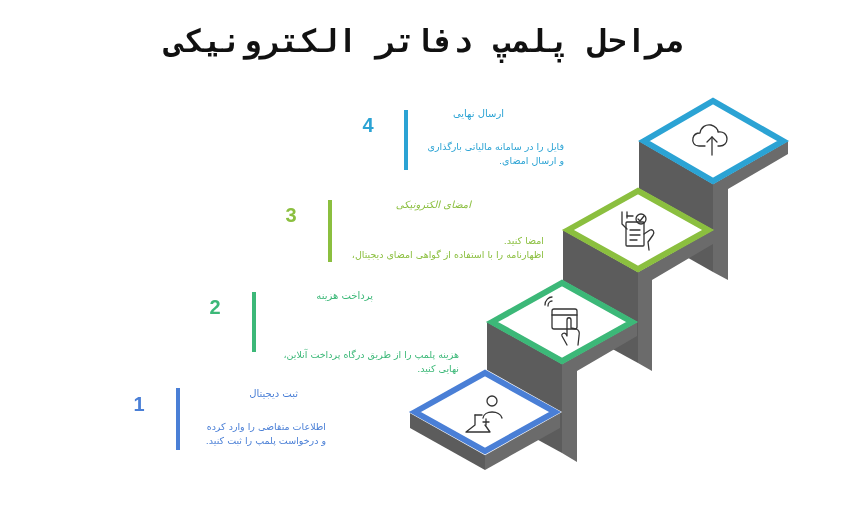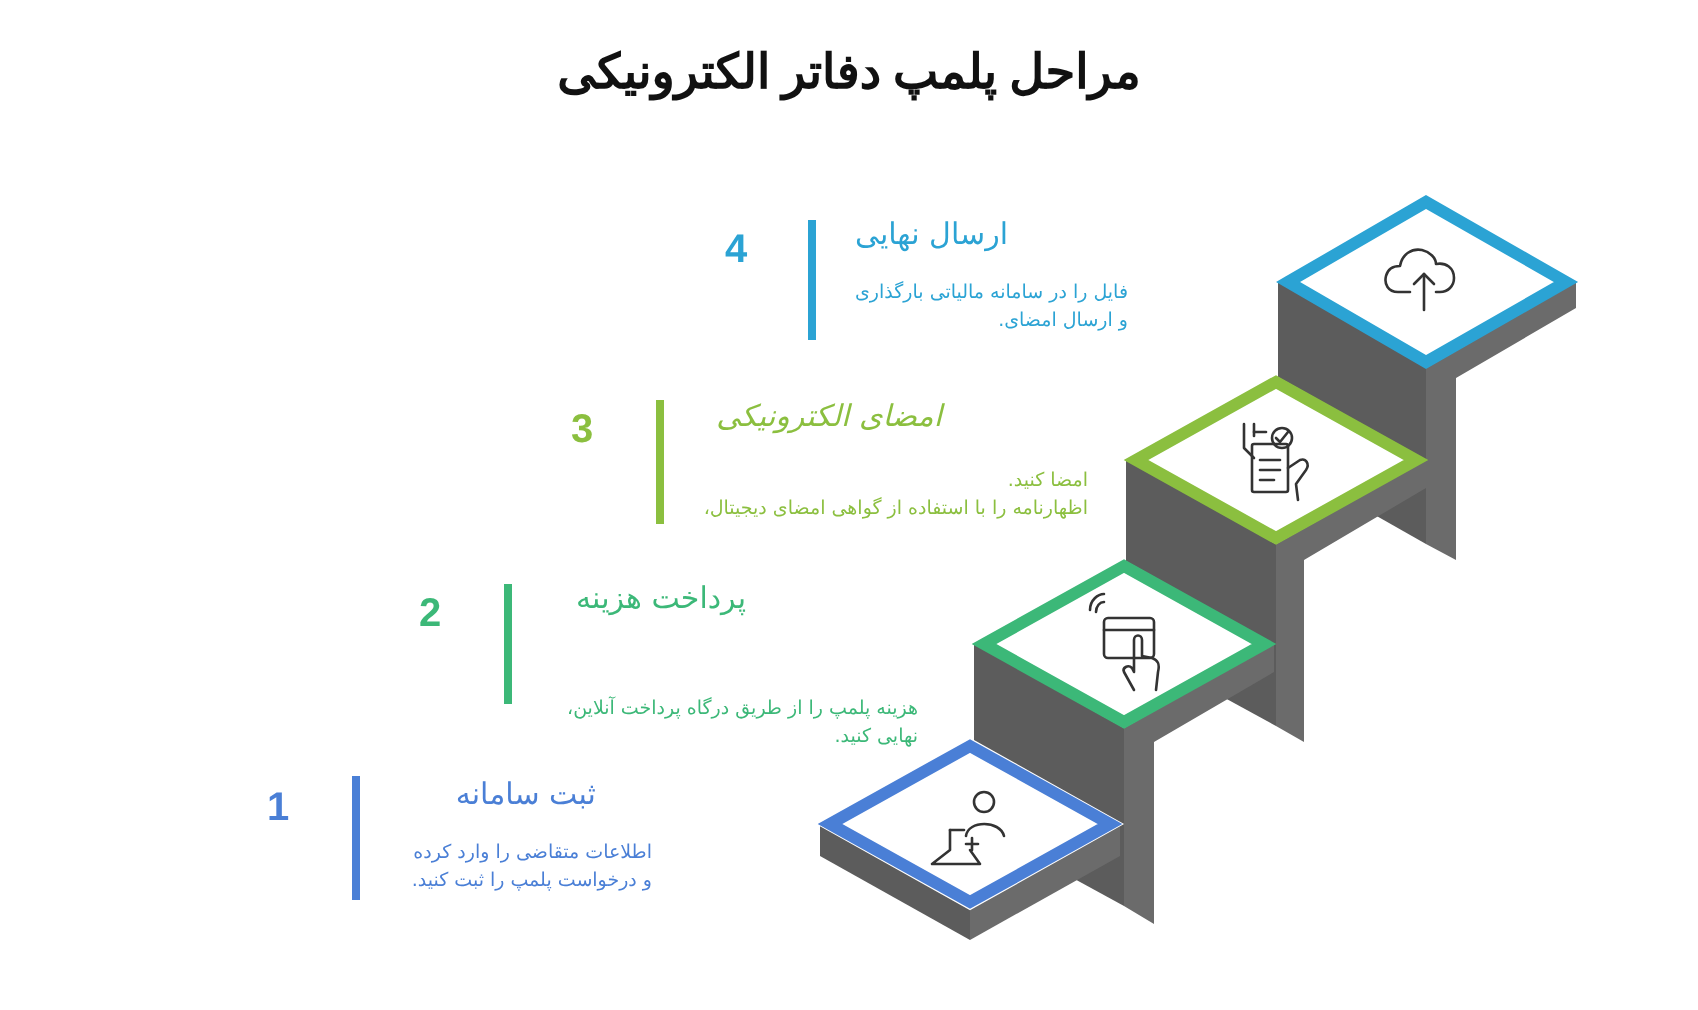--- a/index.html
+++ b/index.html
@@ -14,23 +14,23 @@
       overflow: hidden;
       font-family: "DejaVu Sans", "Liberation Sans", sans-serif;
     }
     .title {
       position: absolute;
       top: 22px;
       left: 0;
       width: 849px;
       text-align: center;
       direction: rtl;
-      font-family: Liberation Serif, serif;
+      font-family: Liberation Mono, monospace;
       font-weight: bold;
-      font-size: 24px;
+      font-size: 32px;
       color: #111111;
       letter-spacing: -0.5px;
     }
     .stairs {
       position: absolute;
       left: 0;
       top: 0;
       width: 849px;
       height: 505px;
     }
@@ -44,21 +44,21 @@
     }
     .step-bar {
       position: absolute;
       width: 4px;
     }
     .step-heading {
       position: absolute;
       direction: rtl;
       text-align: left;
       font-family: "DejaVu Sans", sans-serif;
-      font-size: 15px;
+      font-size: 10px;
       white-space: nowrap;
     }
     .step-desc {
       position: absolute;
       direction: rtl;
       font-family: "DejaVu Sans", sans-serif;
       font-size: 9.5px;
       line-height: 14px;
     }
   </style>
@@ -166,18 +166,18 @@
   <div class="step-heading" style="right:476px; top:290px; color:#3cb878;">پرداخت هزینه</div>
   <div class="step-desc" style="right:390px; top:322px; color:#3cb878; width:200px;margin-top:26px;">
     <div>هزینه پلمپ را از طریق درگاه پرداخت آنلاین،</div>
     <div>نهایی کنید.</div>
   </div>
 </div>
 
 <div>
   <div class="step-num" style="left:124px; top:393px; color:#4a7fd6;">1</div>
   <div class="step-bar" style="left:176px; top:388px; height:62px; background:#4a7fd6;"></div>
-  <div class="step-heading" style="right:551px; top:388px; color:#4a7fd6;">ثبت سامانه</div>
+  <div class="step-heading" style="right:551px; top:388px; color:#4a7fd6;">ثبت دیجیتال</div>
   <div class="step-desc" style="right:523px; top:420px; color:#4a7fd6; width:150px;">
     <div>اطلاعات متقاضی را وارد کرده</div>
     <div>و درخواست پلمپ را ثبت کنید.</div>
   </div>
 </div>
 
 </body></html>

